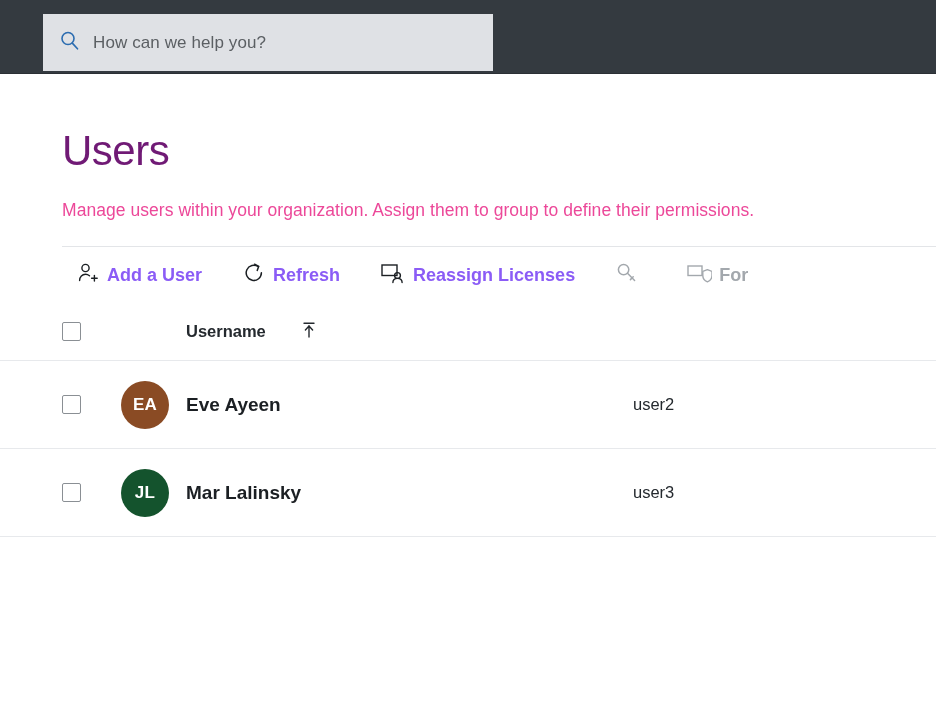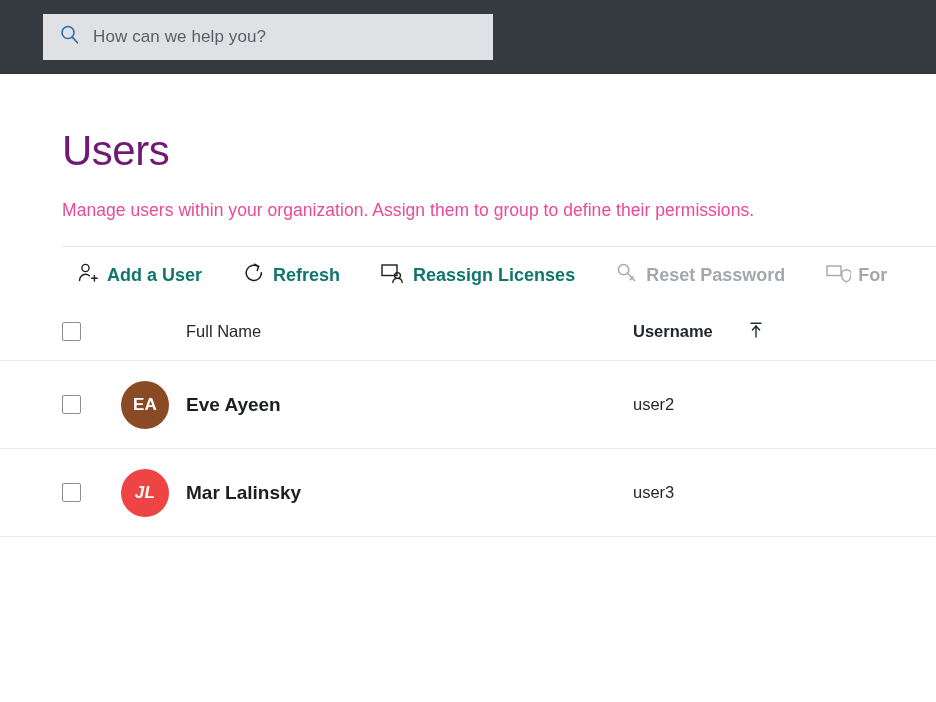--- a/index.html
+++ b/index.html
@@ -16,21 +16,21 @@
     position: relative;
     height: 74px;
     background: #343a40;
     border-bottom: 1px solid #2b3035;
   }
   .searchbox {
     position: absolute;
     left: 43px;
     top: 14px;
     width: 450px;
-    height: 46px;
+    height: 57px;
     background: #dfe1e5;
     display: flex;
     align-items: center;
     padding-left: 16px;
   }
   .search-icon { flex: 0 0 auto; display: block; margin-right: 12px; }
   .search-placeholder {
     font-size: 17px;
     color: #5b5f63;
     letter-spacing: .1px;
@@ -70,21 +70,21 @@
     padding-left: 76px;
     white-space: nowrap;
     overflow: hidden;
   }
   .tb-item {
     display: flex;
     align-items: center;
     margin-right: 40px;
     font-size: 18px;
     font-weight: bold;
-    color: #0f766e;
+    color: #8b5cf6;
     cursor: pointer;
   }
   .tb-item.disabled { color: #a3a8ad; cursor: default; }
   .tb-icon { flex: 0 0 auto; display: block; margin-right: 7px; }
 
   
   .table { width: 100%; }
   .row {
     display: flex;
     align-items: center;
@@ -200,21 +200,20 @@
     </div>
 
     <div class="tb-item disabled">
       <span class="tb-icon">
         <svg width="24" height="24" viewBox="0 0 24 24">
           <circle cx="8.6" cy="8.6" r="5.2" fill="none" stroke="#a3a8ad" stroke-width="1.5"></circle>
           <line x1="12.5" y1="12.3" x2="19.6" y2="19.5" stroke="#a3a8ad" stroke-width="1.5" stroke-linecap="round"></line>
           <line x1="15.4" y1="18.6" x2="18.2" y2="15.8" stroke="#a3a8ad" stroke-width="1.5" stroke-linecap="round"></line>
         </svg>
       </span>
-      <span>Reset Password</span>
     </div>
 
     <div class="tb-item disabled">
       <span class="tb-icon">
         <svg width="26" height="24" viewBox="0 0 26 24">
           <rect x="2" y="5" width="14" height="9.5" fill="none" stroke="#a3a8ad" stroke-width="1.4"></rect>
           <path d="M16.8 10.4l4.6-1.7 4.6 1.7v4.2c0 3.1-2.4 5.4-4.6 6.3-2.2-.9-4.6-3.2-4.6-6.3z" fill="none" stroke="#a3a8ad" stroke-width="1.4" stroke-linejoin="round"></path>
         </svg>
       </span>
       <span>For</span>
@@ -222,23 +221,20 @@
 
   </div>
 
   <div class="table">
 
     <div class="row head">
       <div class="cell-check">
         <div class="checkbox"></div>
       </div>
       <div class="cell-avatar"></div>
-      <div class="cell-name">
-        <span class="th">Full Name</span>
-      </div>
       <div class="cell-user">
         <span class="th sorted">
           <span>Username</span>
           <span class="sort-icon">
             <svg width="16" height="18" viewBox="0 0 16 18">
               <line x1="3" y1="2.2" x2="13" y2="2.2" stroke="#24292e" stroke-width="1.4" stroke-linecap="round"></line>
               <line x1="8" y1="5" x2="8" y2="16" stroke="#24292e" stroke-width="1.4" stroke-linecap="round"></line>
               <polyline points="4.4,9 8,5 11.6,9" fill="none" stroke="#24292e" stroke-width="1.4" stroke-linecap="round" stroke-linejoin="round"></polyline>
             </svg>
           </span>
@@ -257,21 +253,21 @@
           <div class="cell-name"><span class="name-text">Eve Ayeen</span></div>
           <div class="cell-user">
             <span class="user-text">user2</span>
           </div>
         </div>
         <div class="row body">
           <div class="cell-check">
             <div class="checkbox"></div>
           </div>
           <div class="cell-avatar">
-            <div class="avatar" style="background: #ef4444; font-style: italic;">JL</div>
+            <div class="avatar" style="background: #14532d;">JL</div>
           </div>
           <div class="cell-name"><span class="name-text">Mar Lalinsky</span></div>
           <div class="cell-user">
             <span class="user-text">user3</span>
           </div>
         </div>
       </div>
 
   </div>
 </div>

